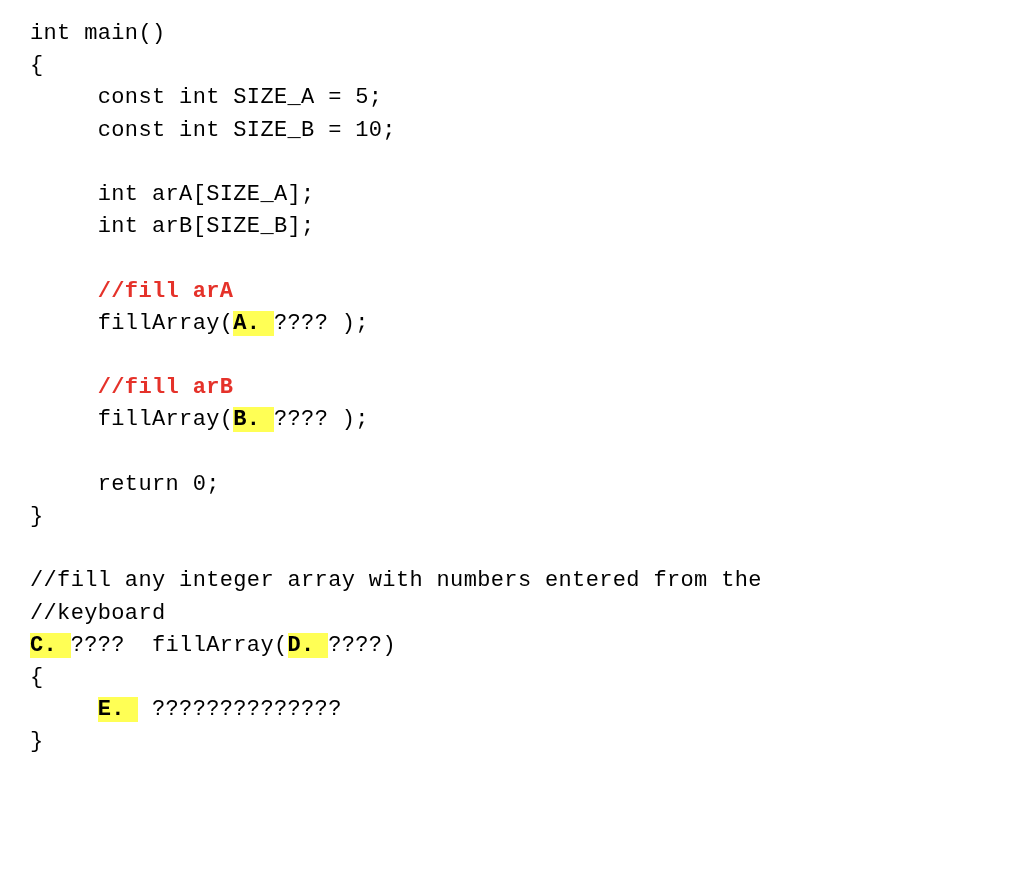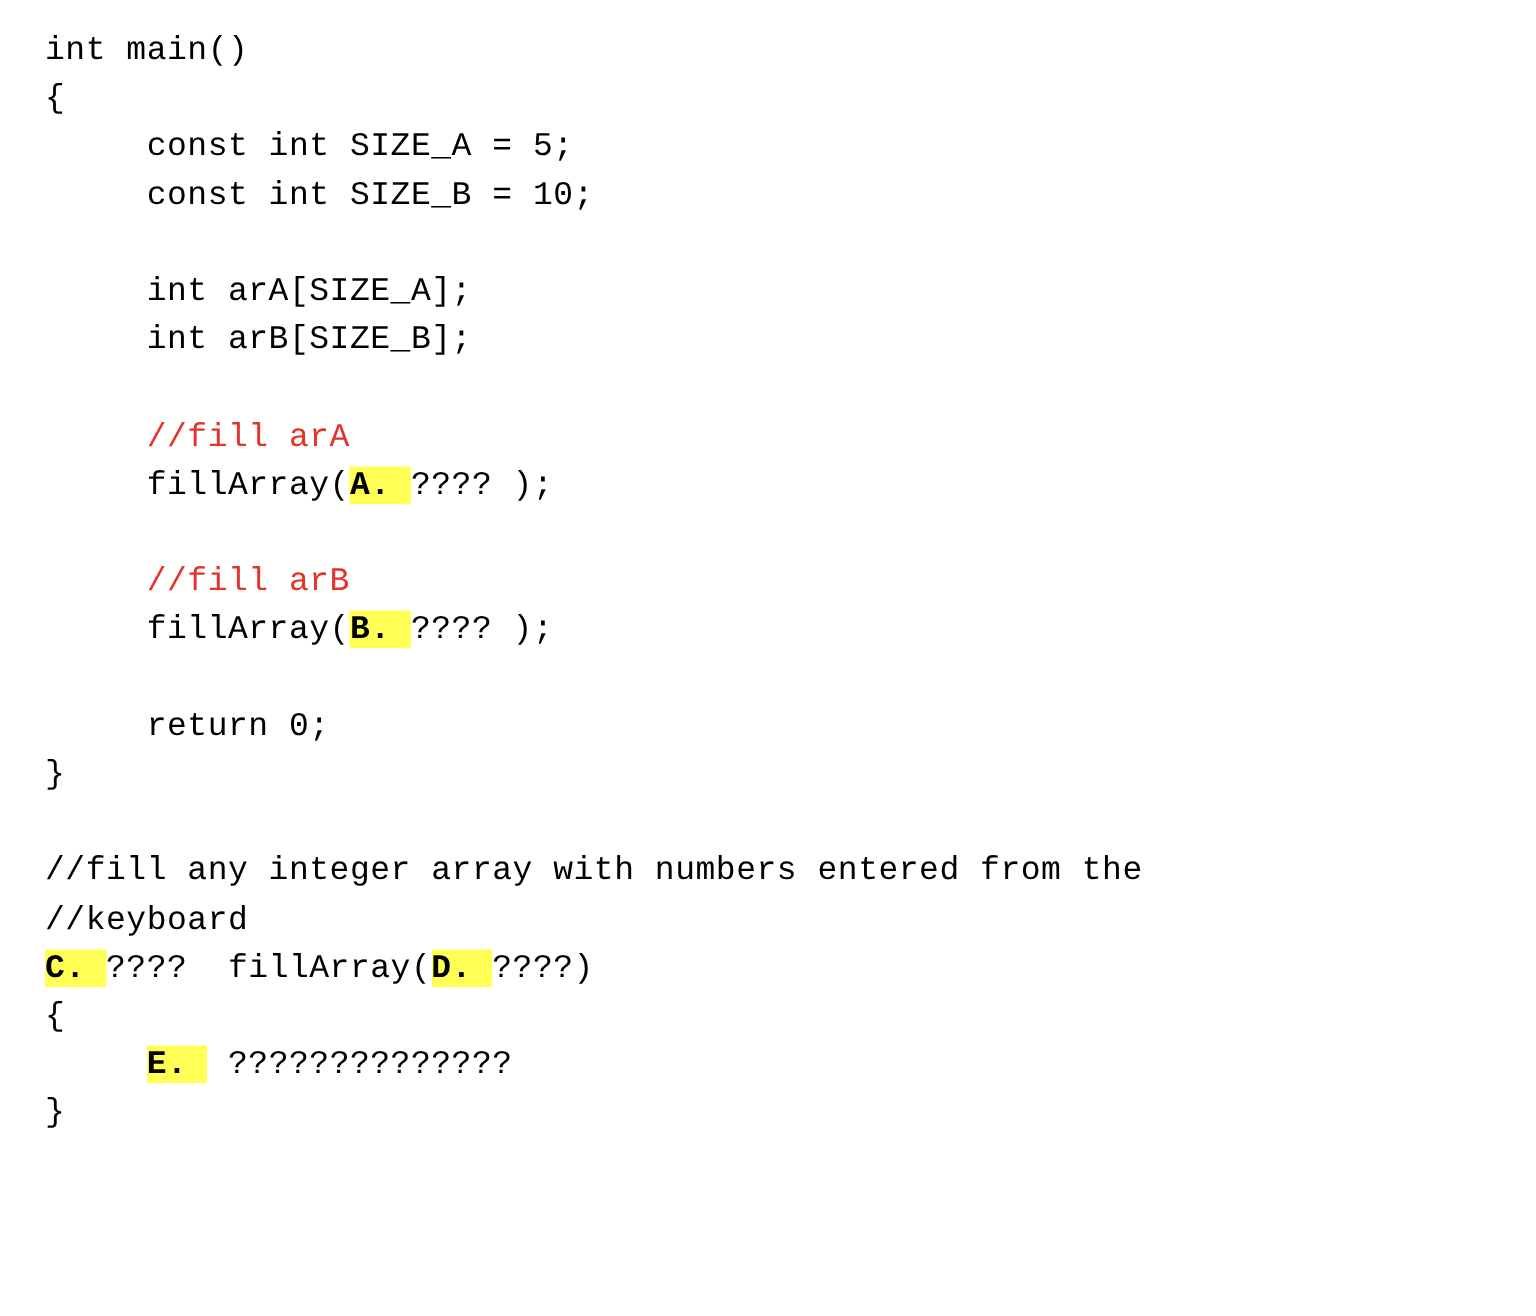--- a/index.html
+++ b/index.html
@@ -26,21 +26,21 @@
   }
   .code-line {
     white-space: pre;
     min-height: 32.2px;
   }
   .code-line.blank {
     height: 32.2px;
   }
   .tok-comment-red {
     color: #e5322a;
-    font-weight: normal;
+    font-weight: bold;
   }
   .tok-highlight {
     background-color: #ffff55;
     color: #000000;
     font-weight: bold;
   }
   .tok-plain {
     color: #000000;
   }
 </style>

